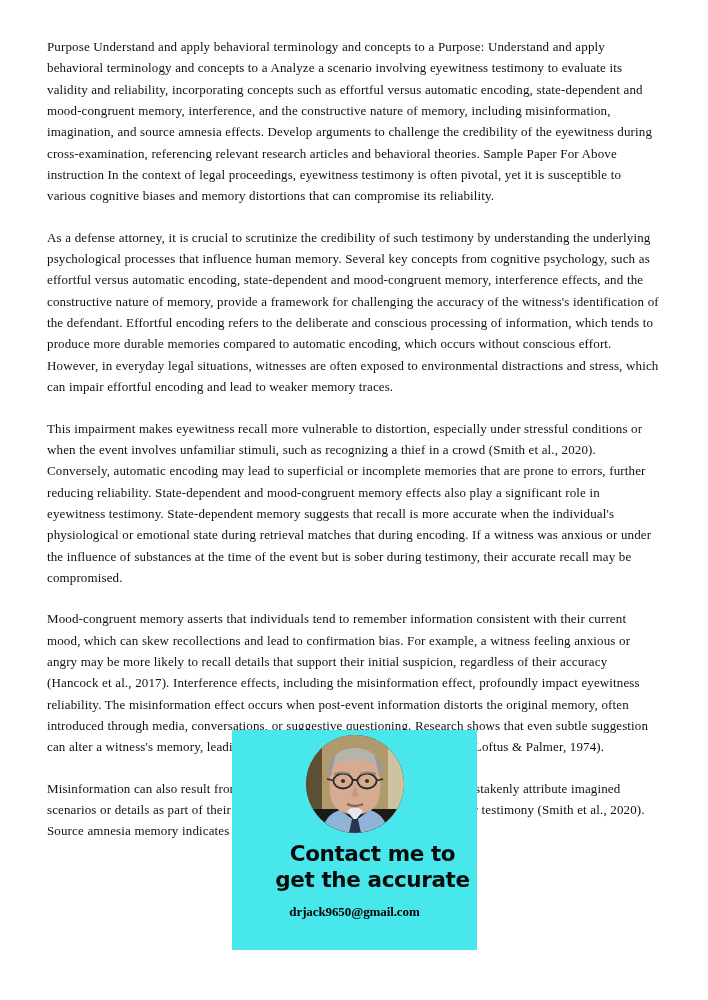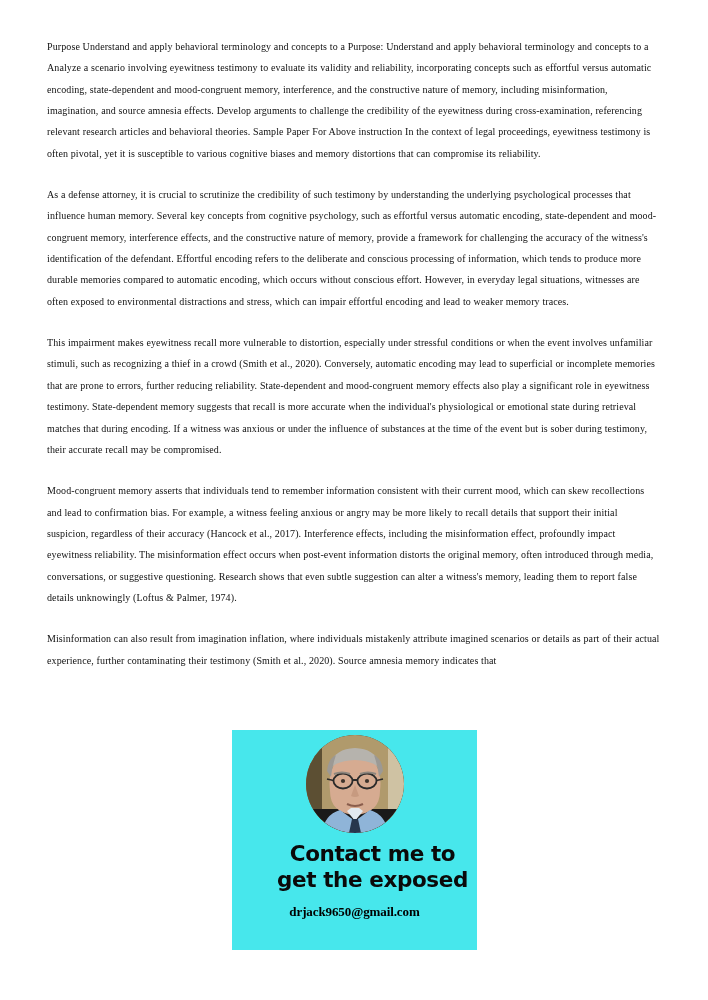--- a/index.html
+++ b/index.html
@@ -25,21 +25,21 @@
     padding: 36px 47px 0 47px;
   }
 
   .doc-body {
     position: relative;
     z-index: 1;
   }
 
   p.para {
     margin: 0 0 20px 0;
-    font-size: 10px;
+    font-size: 13px;
     line-height: 21.35px;
     color: #101010;
     text-align: left;
     letter-spacing: 0.01em;
     word-spacing: 0.01em;
     -webkit-font-smoothing: antialiased;
   }
 
   p.para:last-child {
     margin-bottom: 0;
@@ -144,20 +144,20 @@
           <path d="M41 69 Q49 73 57 69" stroke="#8a5d4c" stroke-width="2" fill="none"></path>
           <path d="M16 98 Q18 80 34 75 L49 86 L64 75 Q80 80 82 98 Z" fill="#8fb4d8"></path>
           <path d="M41 76 L49 86 L57 76 L53 73 L45 73 Z" fill="#e3e9ef"></path>
           <path d="M46 84 L52 84 L55 98 L43 98 Z" fill="#27364d"></path>
         </g>
       </svg>
     </div>
 
     <div class="overlay-headline">
       <span class="l1">Contact me to</span>
-      <span class="l2">get the exposed</span>
+      <span class="l2">get the accurate</span>
     </div>
 
     <div class="overlay-email">drjack9650@gmail.com</div>
 
   </div>
 
 </div>
 
 </body></html>

